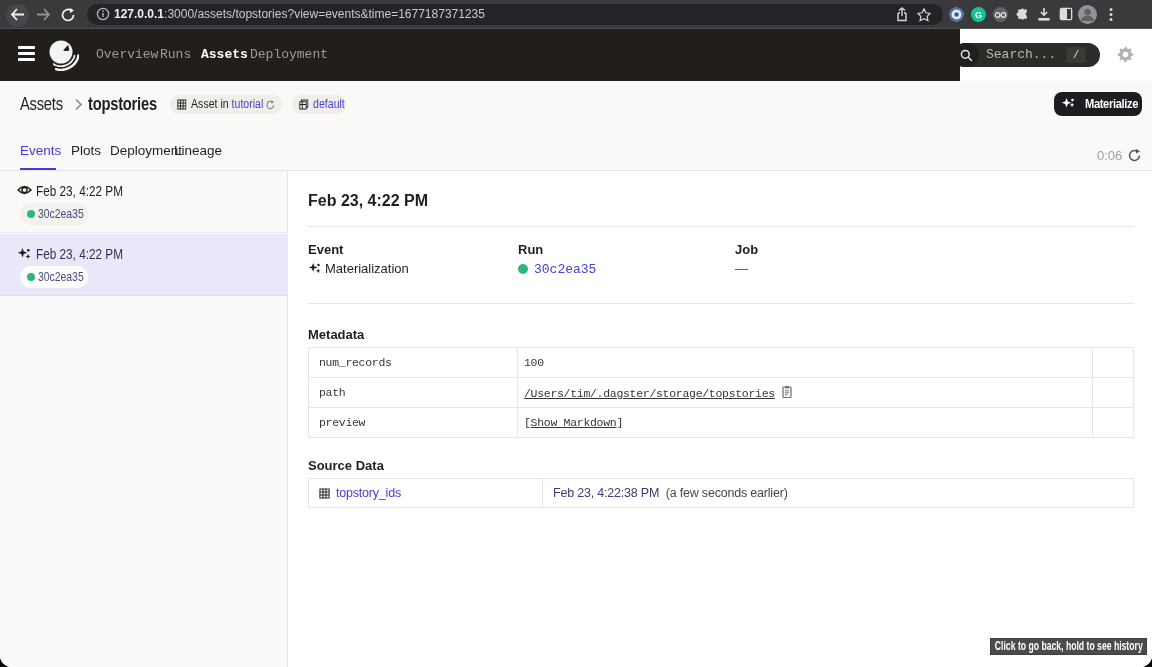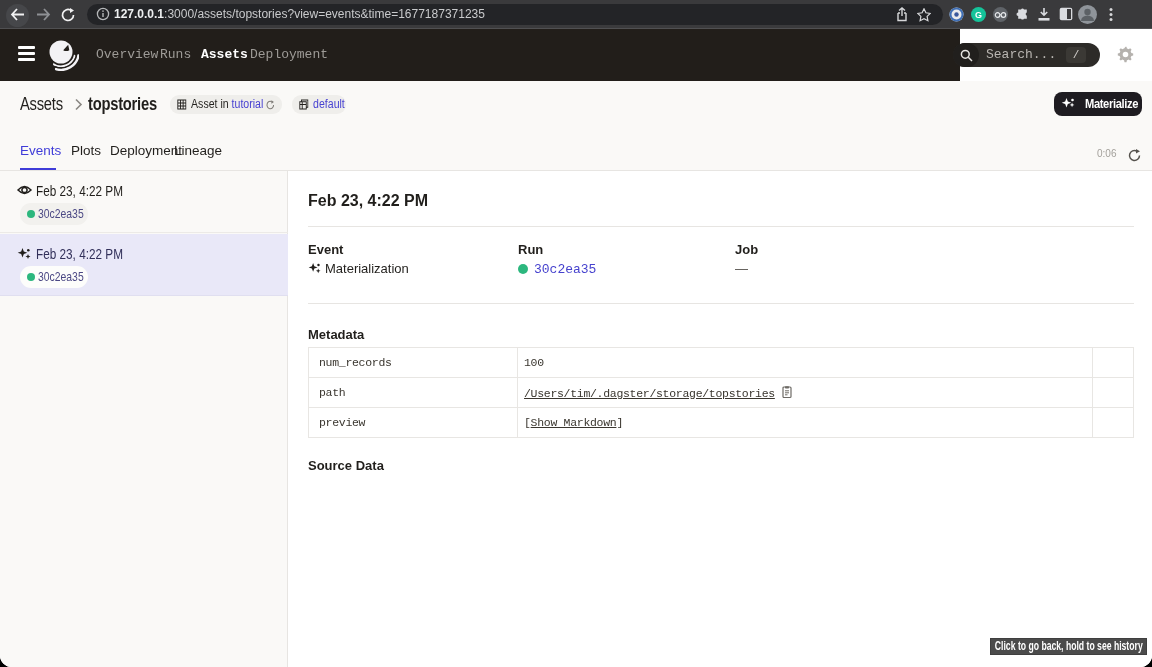--- a/index.html
+++ b/index.html
@@ -41,21 +41,21 @@
   .tag .inner { transform:scaleX(0.88); transform-origin:0 50%; }
   .tag .lnk { color:#4842d2; }
   .tag svg { vertical-align:-2px; margin-right:5px; }
   .matbtn { position:absolute; left:1054px; top:11px; width:88px; height:24px; border-radius:8px; background:#1e1c21; color:#fff; font-size:12px; font-weight:600; letter-spacing:-0.4px; line-height:24px; text-align:right; }
   .matbtn svg { position:absolute; left:7px; top:5px; }
   .matbtn span { display:inline-block; margin-left:23px; letter-spacing:-0.4px; transform:scaleX(0.93); transform-origin:0 50%; }
   .tabs { position:absolute; left:0; top:62px; font-size:13.5px; color:#211f1c; }
   .tabs span { position:absolute; top:0; white-space:nowrap; }
   .tabs .on { color:#3f3cd8; }
   .tabunderline { position:absolute; left:20px; top:87px; width:36px; height:2px; background:#3f3cd8; }
-  .timer { position:absolute; left:1097px; top:67px; font-size:10px; color:#a3a09b; }
+  .timer { position:absolute; left:1097px; top:67px; font-size:13px; color:#a3a09b; }
   .refreshic { position:absolute; left:1128px; top:68px; }
 
   
   .content { position:absolute; left:0; top:171px; width:1152px; height:496px; background:#fff; }
   .sidebar { position:absolute; left:0; top:0; width:288px; height:496px; background:#faf9f7; border-right:1px solid #e7e5e2; }
   .ev { position:absolute; left:0; width:288px; height:62px; }
   .ev1 { top:0; border-bottom:1px solid #eceae7; }
   .ev2 { top:63px; background:#e9e8f8; border-bottom:1px solid #e0dff0; }
   .ev .date { position:absolute; left:36px; top:12px; font-size:14px; color:#211f1c; transform:scaleX(0.84); transform-origin:0 50%; white-space:nowrap; }
   .ev2 .date { color:#32305a; }
@@ -298,20 +298,30 @@
               <td class="x"></td>
             </tr>
         <tr>
               <td class="k">preview</td>
               <td class="v">[<span class="u">Show Markdown</span>]</td>
               <td class="x"></td>
             </tr>
       </tbody>
         </table>
       <div class="seclabel" style="top:287px">Source Data</div>
+      <table class="src">
+        <tbody>
+            <tr>
+          <td class="k"><svg style="vertical-align:-1.5px;margin-right:6px" width="11" height="11" viewBox="0 0 12 12">
+                  <path d="M1 1 h10 v10 h-10 Z M1 4.3 h10 M1 7.6 h10 M4.3 1 v10 M7.6 1 v10" stroke="#211f1c" stroke-width="1.1" fill="none"></path>
+                </svg><span class="bluelink">topstory_ids</span></td>
+          <td><span style="color:#3e3b75">Feb 23, 4:22:38 PM</span> <span style="color:#4a4742">&nbsp;(a few seconds earlier)</span></td>
+        </tr>
+      </tbody>
+        </table>
     </div>
   </div>
 
   <div class="tooltip">
       <div>Click to go back, hold to see history</div>
     </div>
 
 </div>
 
 </body></html>

